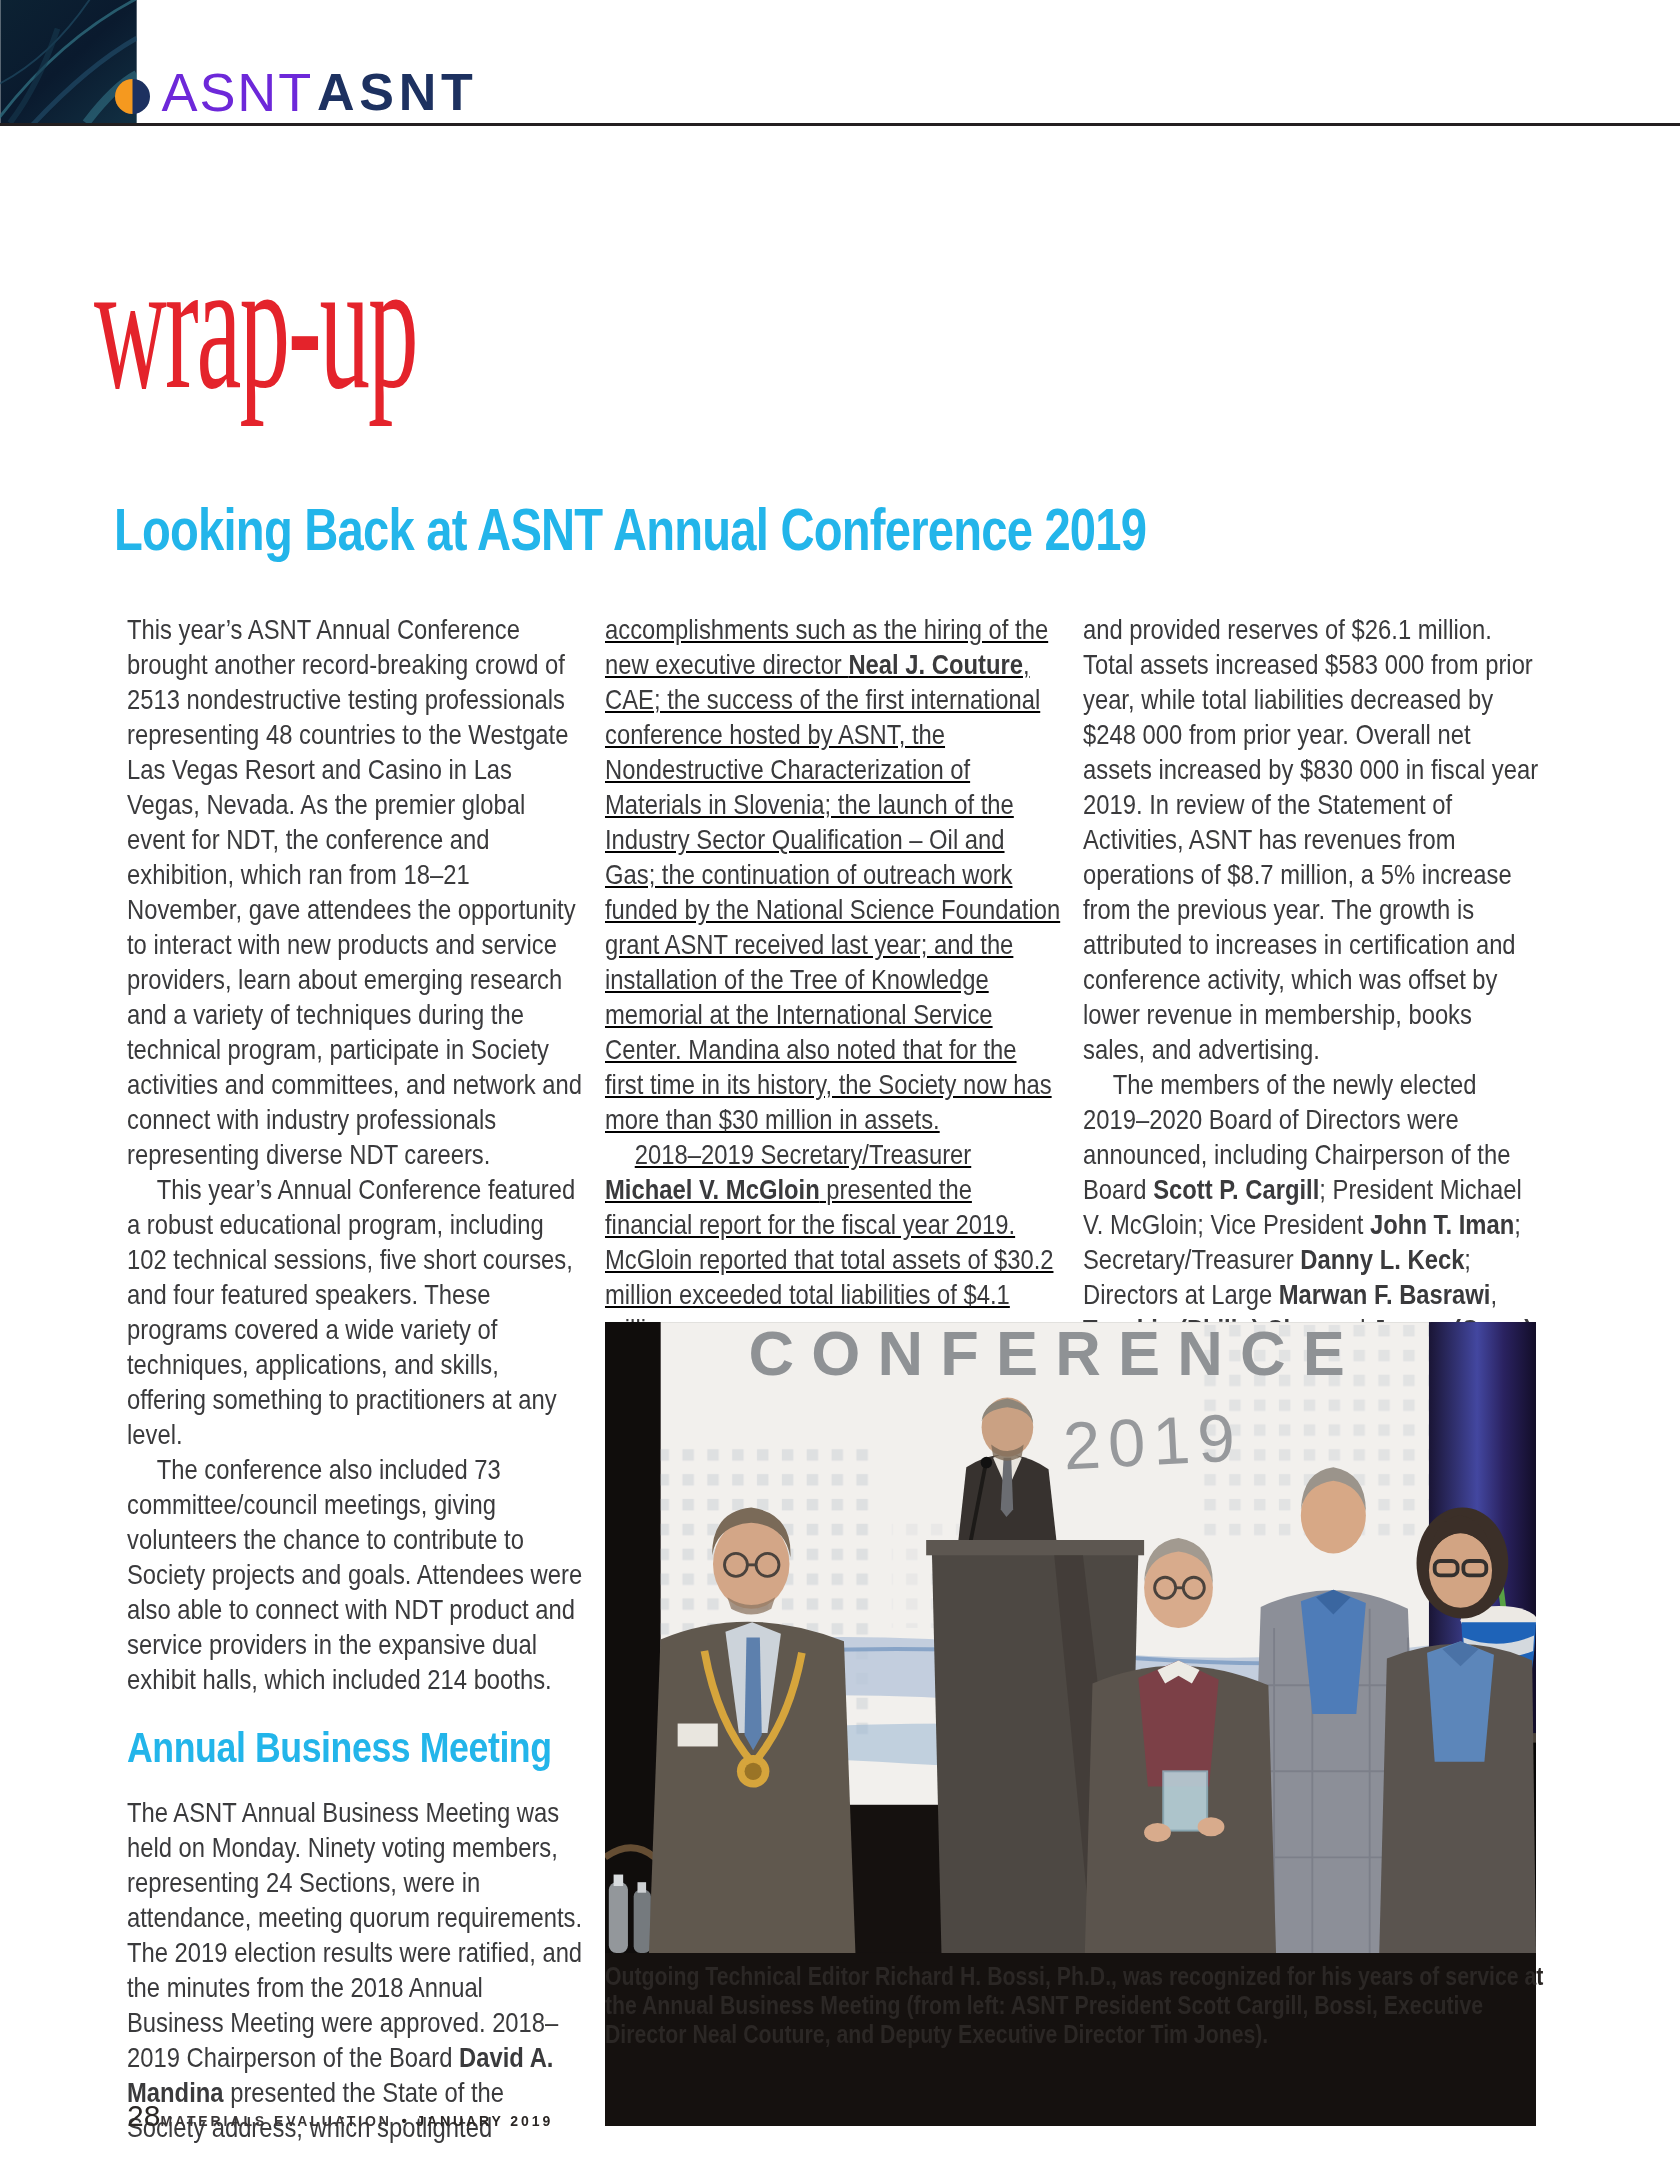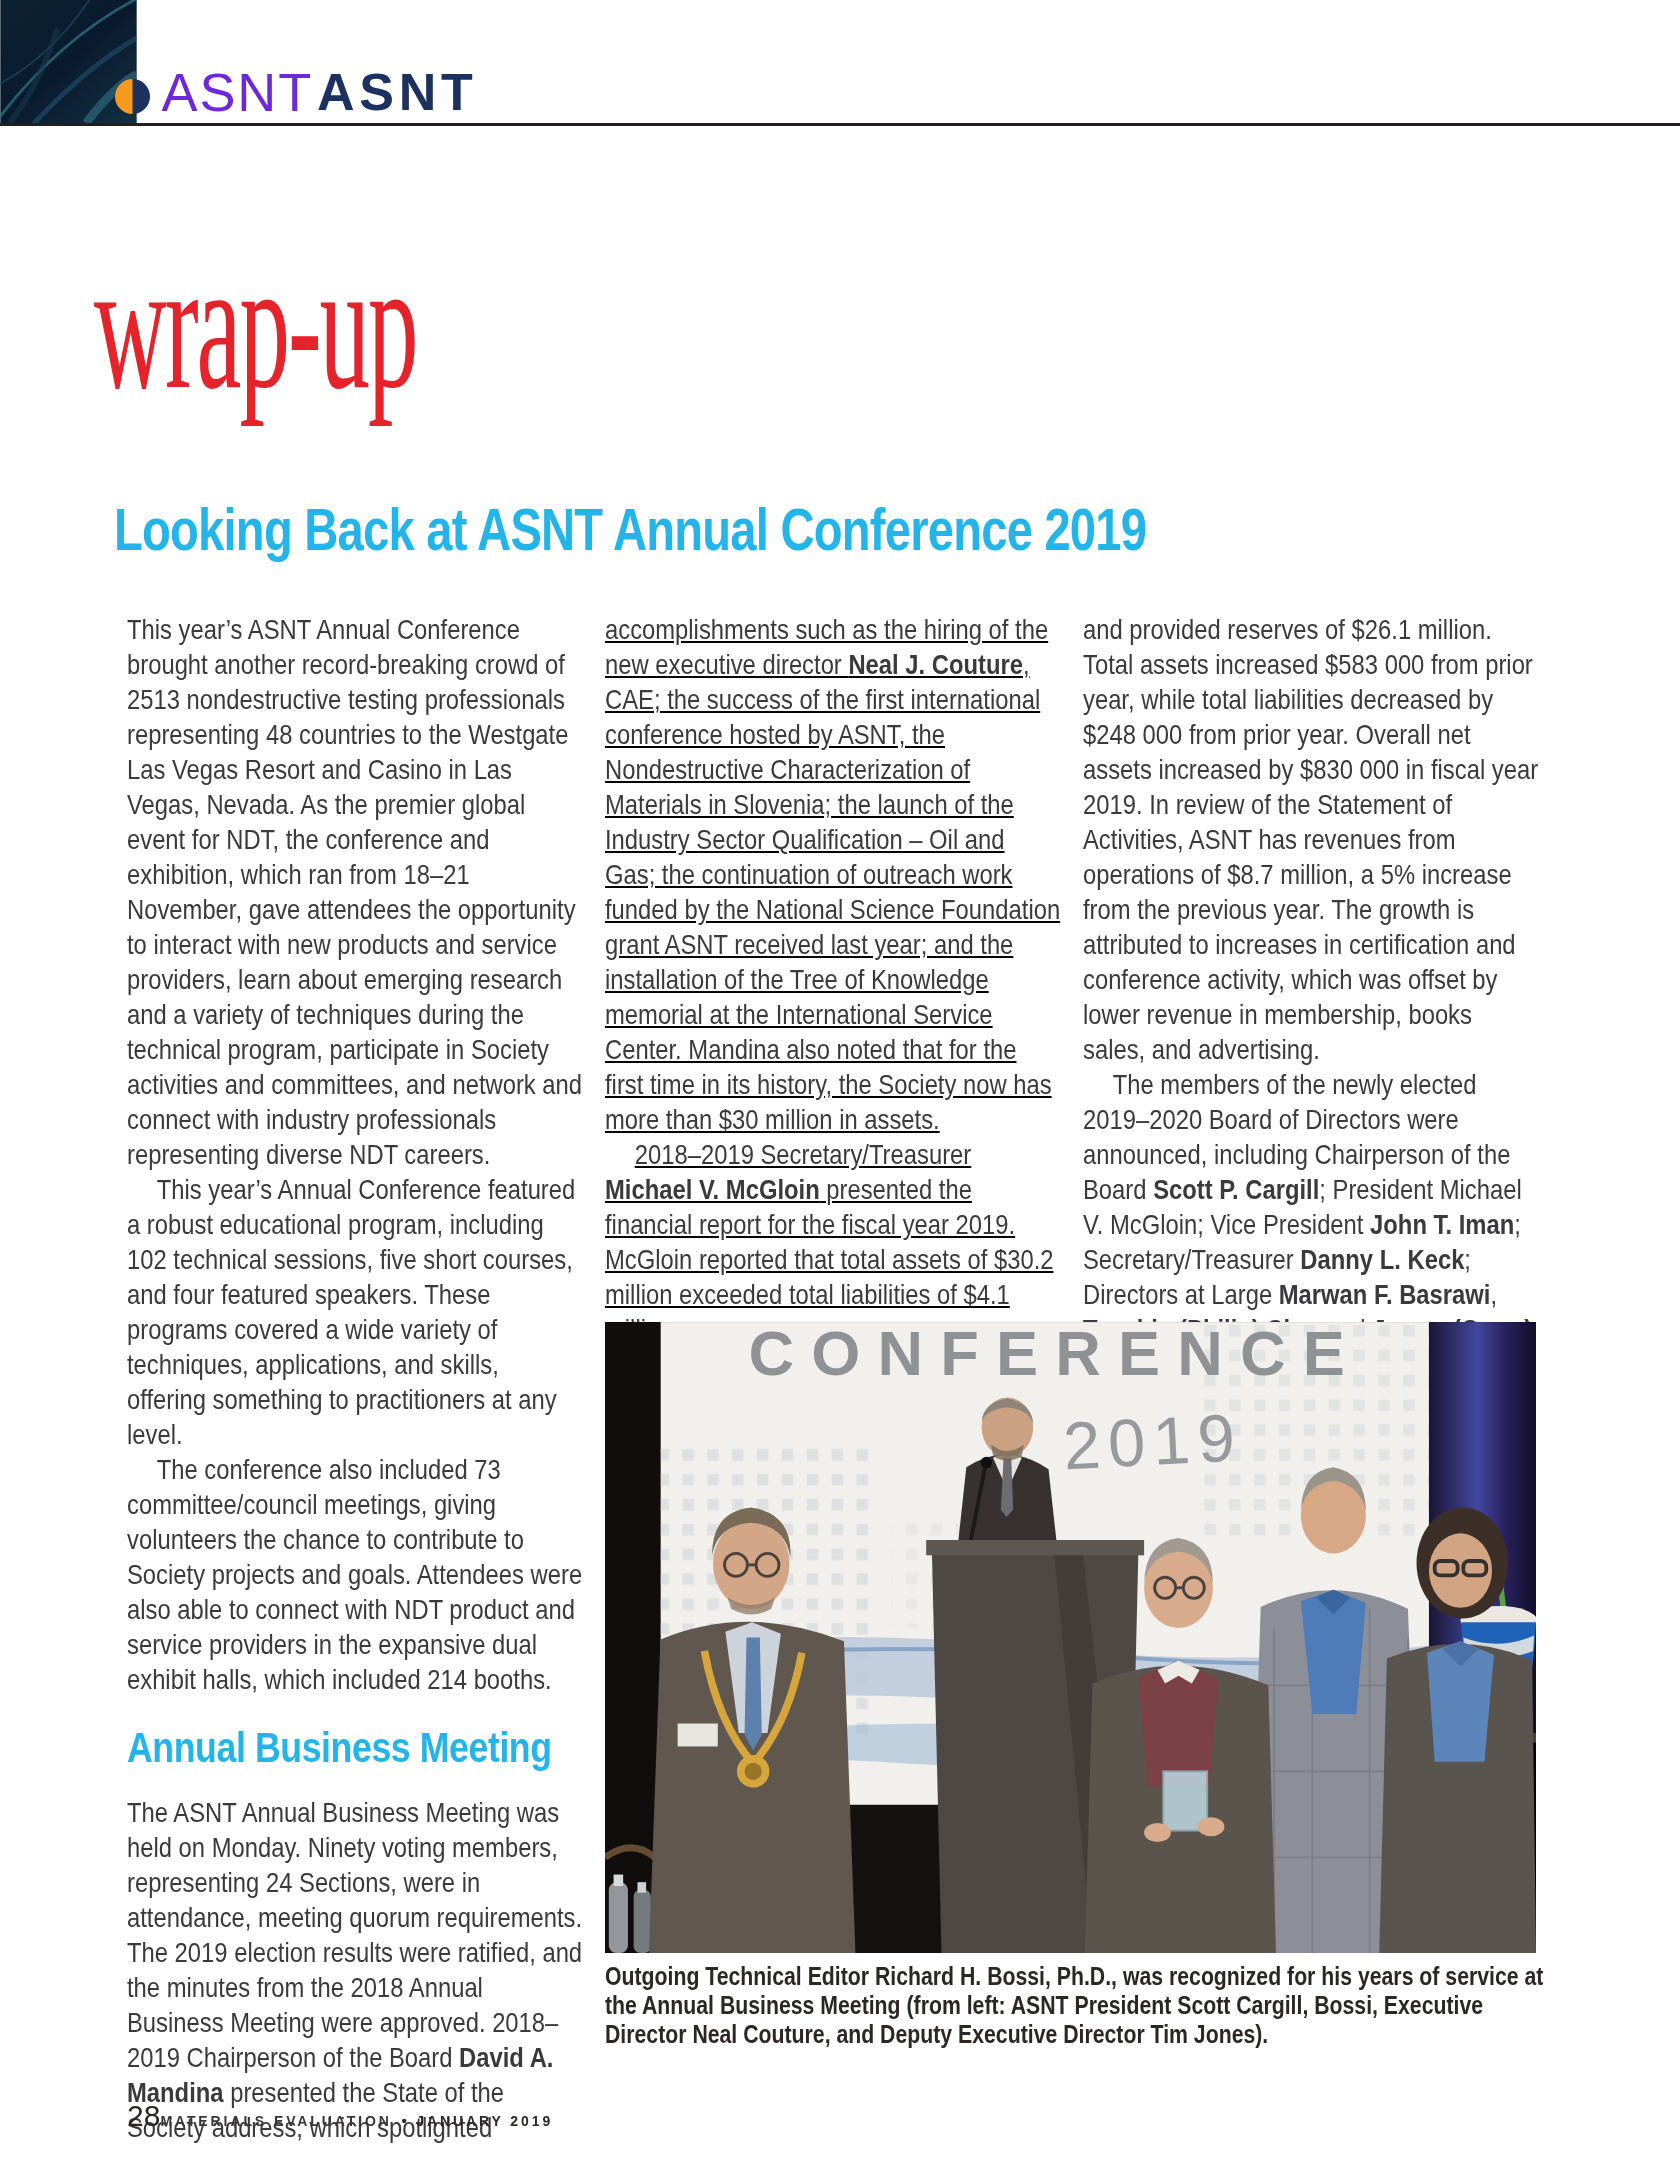--- a/index.html
+++ b/index.html
@@ -37,21 +37,21 @@
     text-align:left;
   }
   .col-inner p{margin:0;}
   .col-inner p.indent{text-indent:35px;}
   .col-inner .b{font-weight:700;}
   .subhead{
     font-size:42px;line-height:44px;font-weight:700;color:#23b5ea;
     letter-spacing:-0.5px;margin:29px 0 25px 0;
   }
   
-  .photo{position:absolute;left:605px;top:1322px;width:931px;height:631px;background:#15110f;}
+  .photo{position:absolute;left:605px;top:1322px;width:931px;height:804px;background:#15110f;}
   .caption{position:absolute;left:605px;top:1962px;width:946px;}
   .caption-inner{
     width:1114px;transform:scaleX(0.85);transform-origin:0 0;
     font-size:25px;line-height:29px;font-weight:700;color:#2b2725;letter-spacing:0;
   }
   
   .footer{position:absolute;left:127px;top:2099px;display:flex;align-items:baseline;color:#2b2725;}
   .page-num{font-size:30px;font-weight:500;letter-spacing:0;}
   .journal{font-size:14px;font-weight:700;letter-spacing:2.9px;color:#3a3637;}
   .foot-bullet{font-size:15.3px;font-weight:700;margin:0 9.6px;}

